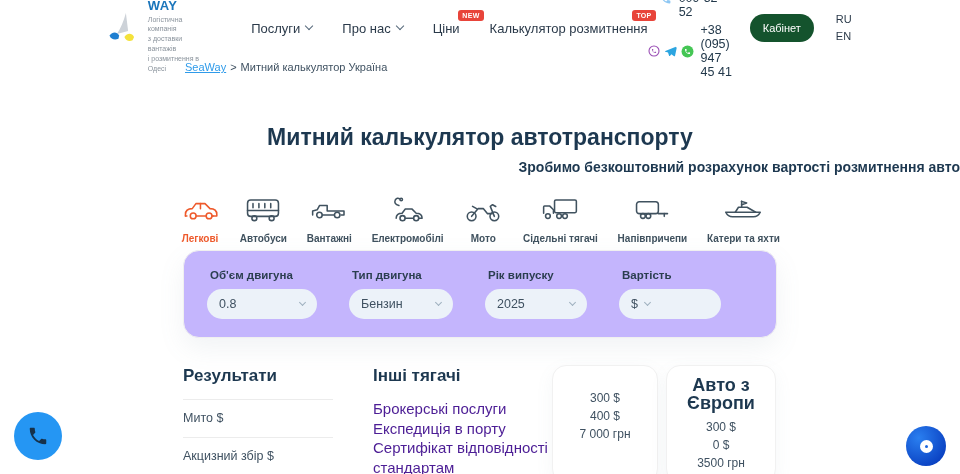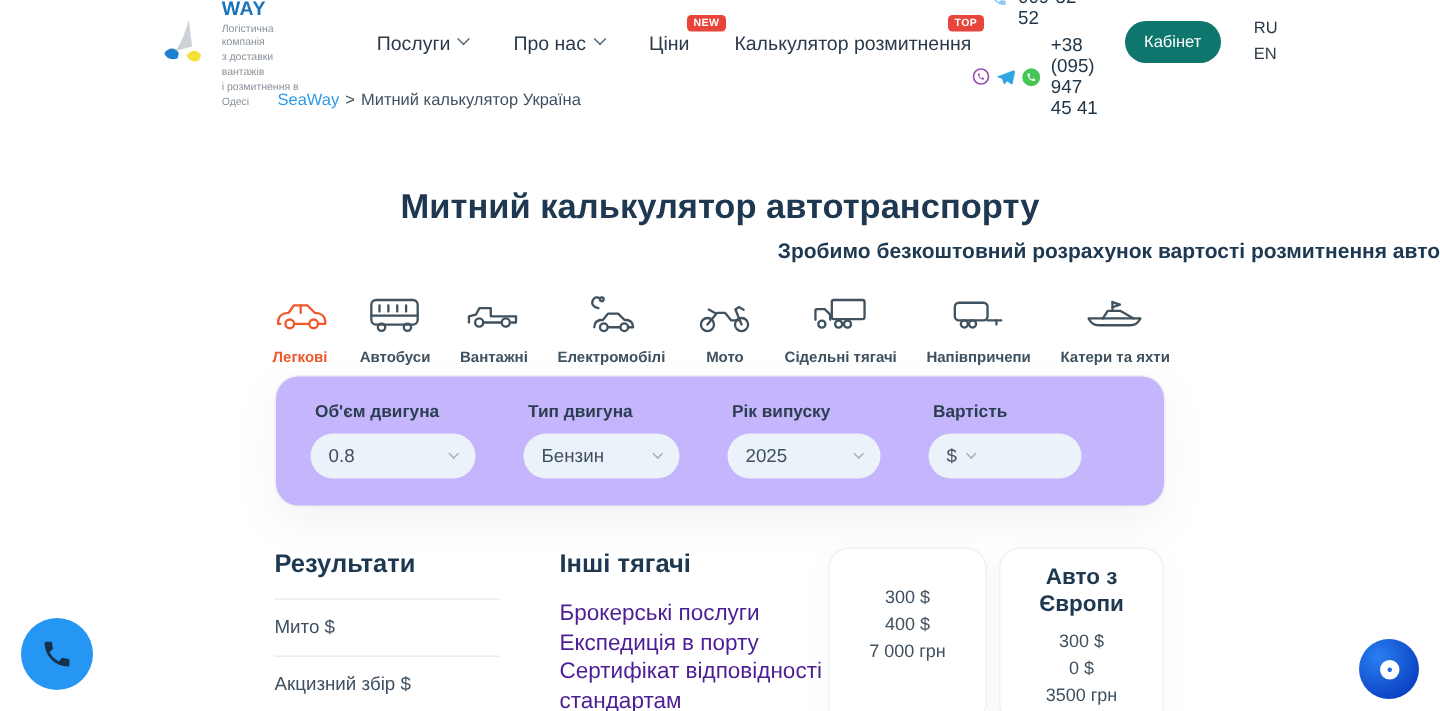--- a/index.html
+++ b/index.html
@@ -24,28 +24,28 @@
   .caret { width:6px; height:6px; border-right:1.4px solid #55687a; border-bottom:1.4px solid #55687a;
     transform:rotate(45deg); margin-left:6px; margin-top:-4px; }
   .badge { position:absolute; top:-11px; background:#e8443a; color:#fff; font-size:7px;
     font-weight:bold; padding:2px 4px; border-radius:3px; letter-spacing:.3px; }
   .badge-new { right:-24px; }
   .badge-top { right:-8px; }
 
   .contacts { margin-left:auto; display:flex; flex-direction:column; gap:4px; }
   .contact-row { display:flex; align-items:center; font-size:12.5px; color:#22384a; }
   .contact-icons { width:50px; display:flex; justify-content:flex-end; align-items:center; gap:4px; margin-right:7px; }
-  .cabinet-btn { margin-left:16px; background:#0f766e; color:#fff; border:none; border-radius:14px;
+  .cabinet-btn { margin-left:16px; background:#14532d; color:#fff; border:none; border-radius:14px;
     padding:8px 13px; font-size:11px; font-family:inherit; cursor:pointer; }
   .langs { margin-left:22px; font-size:11px; color:#2b3a4a; line-height:1.55; }
   .lang { cursor:pointer; }
 
   
   .breadcrumb { position:absolute; top:61px; left:185px; font-size:11px; color:#3f5161; }
-  .breadcrumb-link { color:#2f9bea; cursor:pointer; }
+  .breadcrumb-link { color:#2f9bea; cursor:pointer;text-decoration:underline; }
   .breadcrumb-sep { margin:0 4px; }
 
   
   .hero-title { position:absolute; top:124px; left:0; right:0; text-align:center;
     font-size:23px; font-weight:800; color:#1d3850; margin:0; }
   .hero-subtitle { position:absolute; top:159px; left:0; right:0; text-align:right;
     font-size:14px; font-weight:700; color:#1d3850; margin:0; }
 
   
   .tabs { position:absolute; top:196px; left:50%; transform:translateX(-50%);
@@ -78,21 +78,21 @@
   .result-item { border-top:1px solid #ececec; padding:11px 0 12px; font-size:12.5px; color:#3f5161; }
 
   .other { position:absolute; left:190px; top:4px; width:192px; }
   .other-item { font-size:15px; color:#4c1d95; line-height:19.5px; }
 
   .price-card { position:absolute; top:3px; background:#fff; border:1px solid #f1f1f1;
     border-radius:14px; box-shadow:0 6px 18px rgba(120,140,160,.07); text-align:center;
     font-size:12px; color:#3f5161; line-height:18px; }
   .card1 { left:369px; width:106px; height:118px; padding-top:23px; }
   .card2 { left:483px; width:110px; height:118px; padding-top:10px; }
-  .card-title { font-size:15px; font-weight:700; color:#1d3850; margin-bottom:6px; }
+  .card-title { font-size:18px; font-weight:700; color:#1d3850; margin-bottom:6px; }
 
   
   .phone-fab { position:absolute; left:14px; top:412px; width:48px; height:48px; border-radius:50%;
     background:#2596f3; display:flex; align-items:center; justify-content:center; cursor:pointer; }
   .chat-fab { position:absolute; left:906px; top:426px; width:40px; height:40px; border-radius:50%;
     background:radial-gradient(circle at 32% 30%, #2a7ff0, #0a41c2 78%); display:flex;
     align-items:center; justify-content:center; cursor:pointer; }
   .chat-ring { width:13px; height:13px; border:5px solid #fff; border-radius:50%; }
 </style>
 </head>

